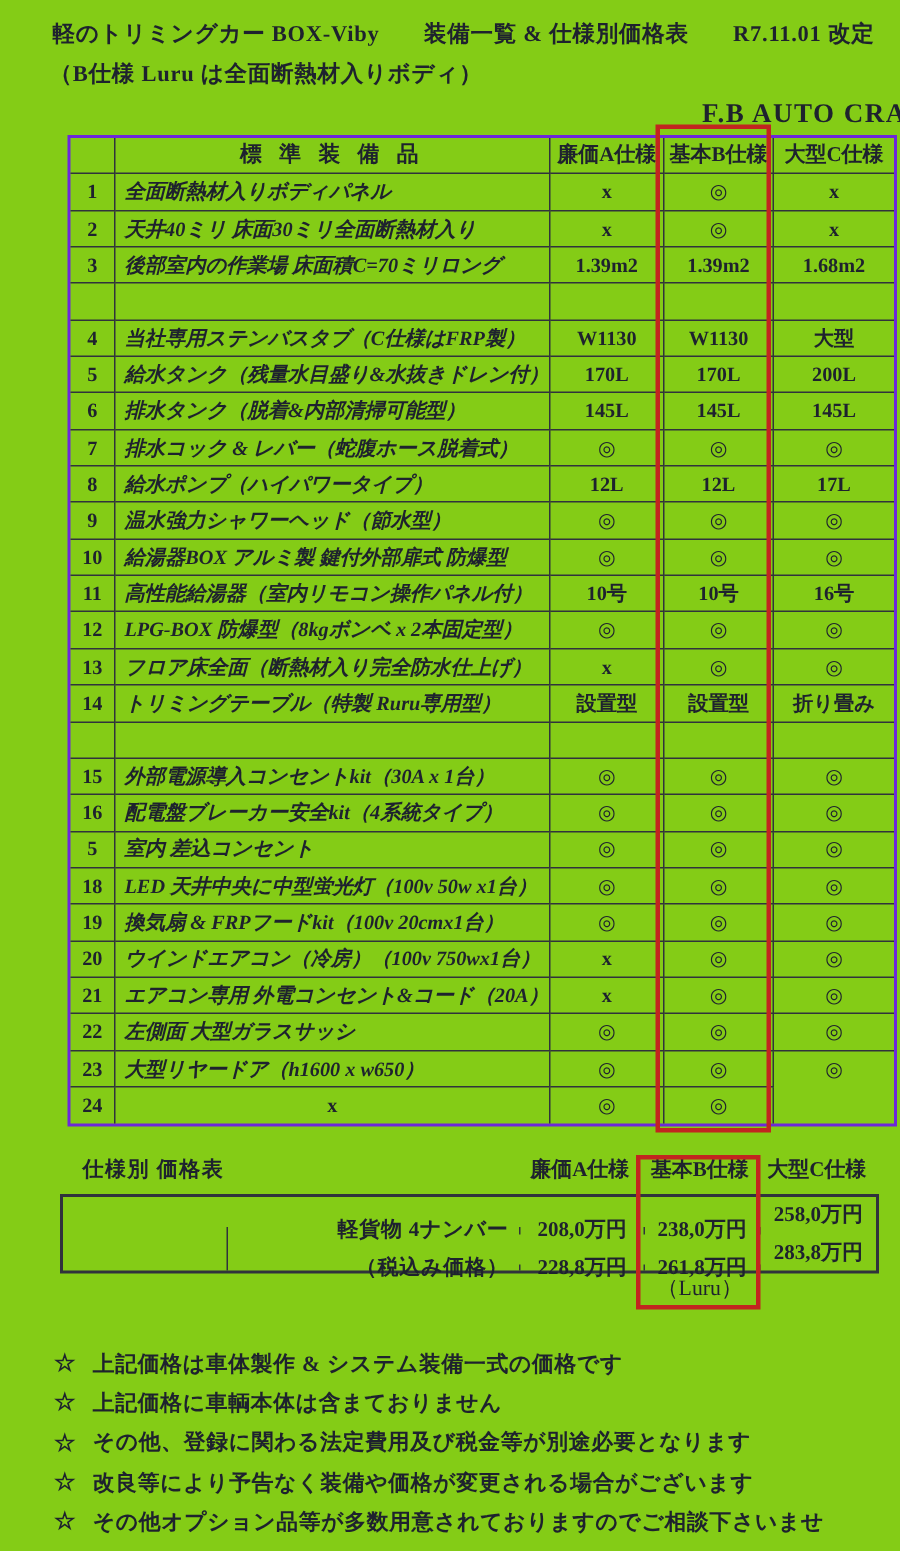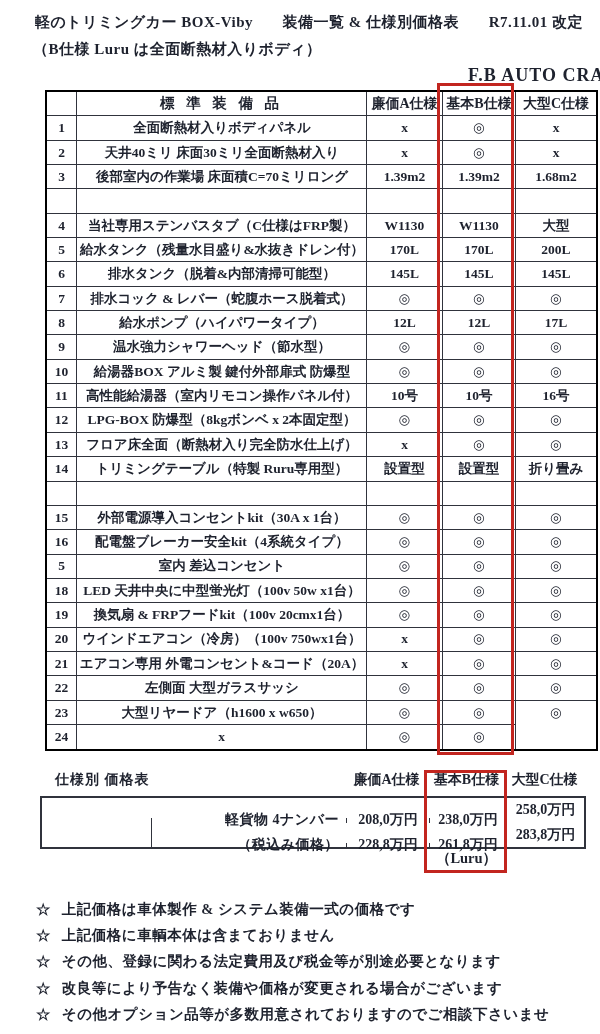--- a/index.html
+++ b/index.html
@@ -5,21 +5,21 @@
   * { box-sizing: border-box; margin: 0; padding: 0; }
   html,body { width:600px; }
   body {
     font-family: "Liberation Serif", "DejaVu Serif", serif;
     background: #e8e7e2;
   }
   .page {
     position: relative;
     width: 600px;
     height: 1034px;
-    background: #ffffff;
+    background: #84cc16;
     color: #1e222e;
     overflow: hidden;
     font-weight: 600;
   }
   
   .titlebar {
     position: absolute; left: 35px; top: 13px; width: 548px;
     display: flex; justify-content: space-between;
     font-size: 15px; font-weight: 700; letter-spacing: .5px;
     white-space: nowrap;
@@ -32,34 +32,35 @@
     position: absolute; left: 468px; top: 65px;
     font-size: 18px; font-weight: 700; letter-spacing: 1px;
     white-space: nowrap;
   }
   
   .equip {
     position: absolute; left: 45px; top: 90px;
     display: grid;
     grid-template-columns: 30px 290px 76px 73px 80px;
     grid-auto-rows: 24.35px;
-    border: 2px solid #000000;
+    border: 2px solid #6d28d9;
   }
   .equip > div {
     border-right: 1.5px solid #30333c;
     border-bottom: 1.5px solid #30333c;
     display: flex; align-items: center; justify-content: center;
     font-size: 13.5px; line-height: 1; white-space: nowrap;
     overflow: hidden;
   }
   .equip > div:nth-child(5n) { border-right: none; }
   .equip > div:nth-last-child(-n+5) { border-bottom: none; }
   .equip .item {
-    justify-content: center;
+    justify-content: flex-start;
     padding: 0 5px 0 6px;
+    font-style: italic;
   }
   .equip .hdr-item {
     justify-content: center;
     font-size: 14.5px; font-weight: 700; letter-spacing: 4px;
   }
   .equip .hdr-val { font-size: 14px; font-weight: 700; letter-spacing: 0; }
   .equip .num { font-size: 13.5px; }
   .equip .val { font-size: 13.5px; }
   
   .price-caption {
@@ -80,21 +81,21 @@
   .ptable > div {
     display: flex; align-items: center;
     font-size: 14px; font-weight: 700; white-space: nowrap;
   }
   .ptable .pdiv { border-right: 1.5px solid #30333c; margin-top: 20px; }
   .ptable .pempty { grid-row: 1 / 3; }
   .ptable .plabel { justify-content: flex-end; padding-right: 7px; letter-spacing: .5px; }
   .ptable .pval { justify-content: center; }
   .luru-note {
     position: absolute; left: 428px; top: 849px; width: 77px;
-    text-align: center; font-size: 14.5px; font-weight: 700;
+    text-align: center; font-size: 14.5px; font-weight: 400;
   }
   
   .hl { position: absolute; border: 3px solid #c2251f; pointer-events: none; }
   .hl-main { left: 437px; top: 83px; width: 77px; height: 672px; }
   .hl-price { left: 424px; top: 770px; width: 83px; height: 103px; }
   
   .footnotes { position: absolute; left: 36px; top: 896px; }
   .fn {
     height: 26.3px; display: flex; align-items: center; gap: 11px;
     font-size: 14.5px; font-weight: 700; letter-spacing: .5px;

